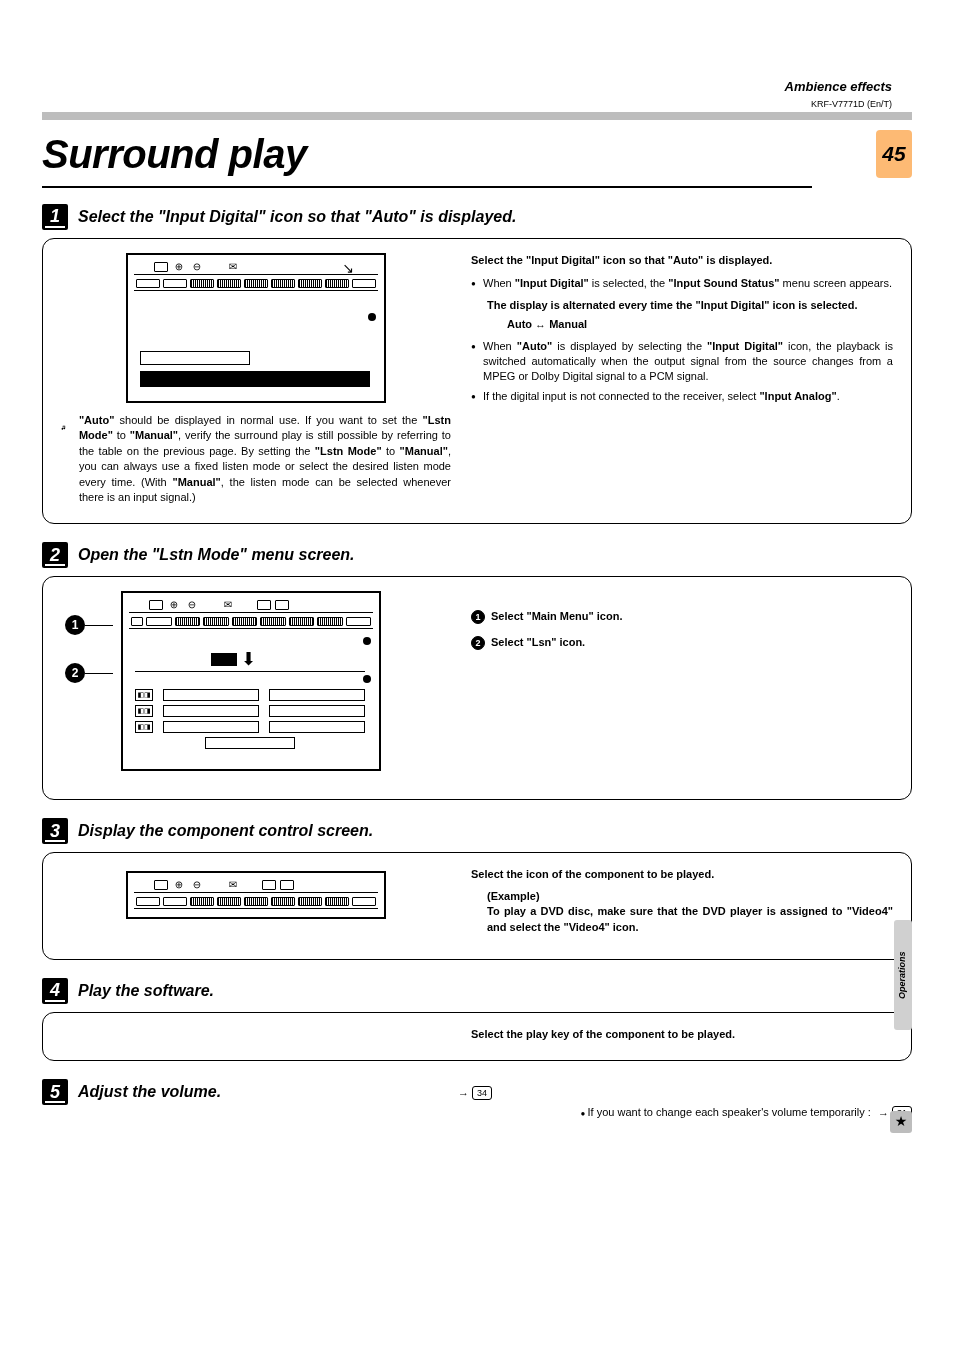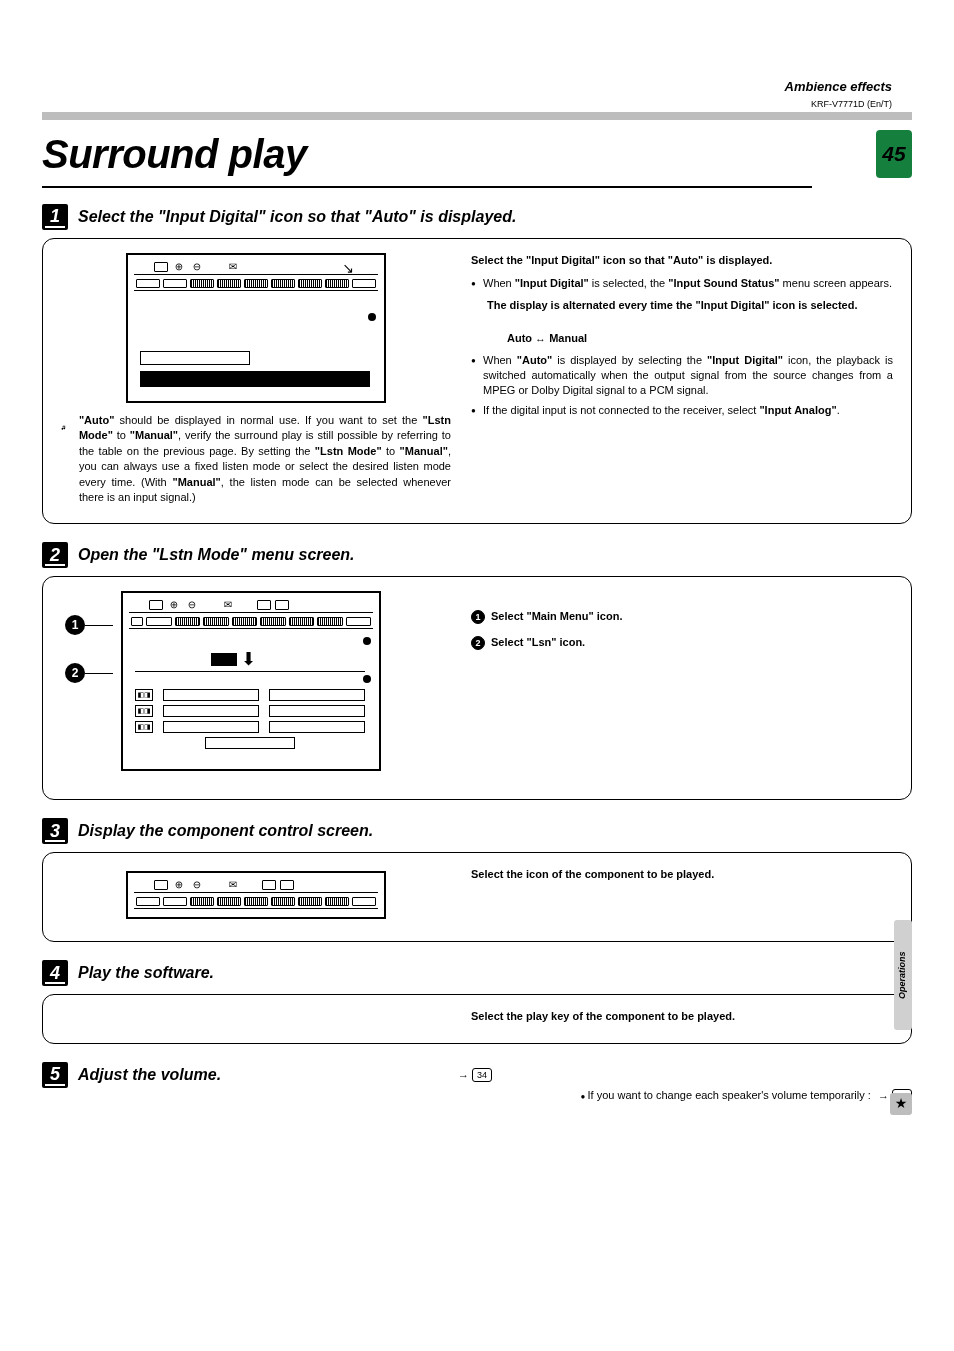--- a/index.html
+++ b/index.html
@@ -36,21 +36,21 @@
     width: 100%;
     margin-top: 42px;
     margin-bottom: 6px;
   }
   .pagenum-tab {
     position: absolute;
     right: 42px;
     top: 130px;
     width: 36px;
     height: 48px;
-    background: #15803d;
+    background: #fdba74;
     border-radius: 4px;
     display: flex;
     align-items: center;
     justify-content: center;
     font-weight: bold;
     font-style: italic;
     font-size: 21px;
     color: #000;
   }
   h1.page-title {
@@ -328,21 +328,21 @@
   </div>
   <div class="right">
     <p class="bold">Select the "Input Digital" icon so that "Auto" is displayed.</p>
     <ul class="bullets" style="margin-top:8px;">
       <li>
         <span>When </span><span class="bold">"Input Digital"</span><span> is selected, the </span><span class="bold">"Input Sound Status"</span><span> menu screen appears.</span>
       </li>
     </ul>
     <div class="indent-block">
       <p class="bold">The display is alternated every time the "Input Digital" icon is selected.</p>
-      <p style="margin-left:20px;margin-top:18px;">
+      <p style="margin-left:20px;margin-top:4px;">
         <span class="bold">Auto</span>
         <span class="arrow-lr"> ↔ </span>
         <span class="bold">Manual</span>
       </p>
     </div>
     <ul class="bullets">
       <li>
         <span>When </span><span class="bold">"Auto"</span><span> is displayed by selecting the </span><span class="bold">"Input Digital"</span><span> icon, the playback is switched automatically when the output signal from the source changes from a MPEG or Dolby Digital signal to a PCM signal.</span>
       </li>
       <li>
@@ -446,20 +446,24 @@
           <span></span>
           <span></span>
           <span></span>
           <span></span>
         <span class="plain"></span>
       </div>
     </div>
   </div>
   <div class="right">
     <p class="bold">Select the icon of the component to be played.</p>
+    <div class="indent-block">
+      <p class="bold">(Example)</p>
+      <p class="bold">To play a DVD disc, make sure that the DVD player is assigned to "Video4" and select the "Video4" icon.</p>
+    </div>
   </div>
 </div>
 
 <div class="step-header">
   <div class="step-num">4</div>
   <div class="step-title">Play the software.</div>
 </div>
 <div class="step-box">
   <div class="left"></div>
   <div class="right">

